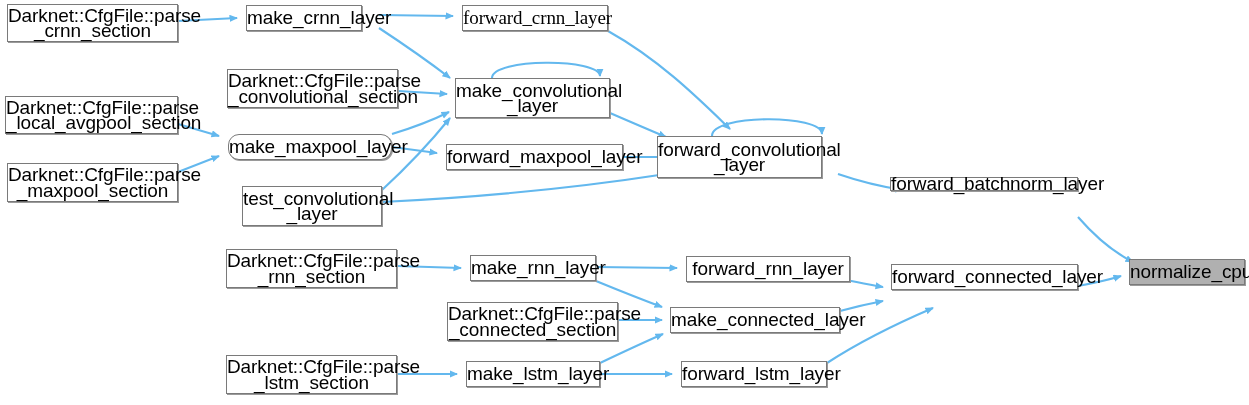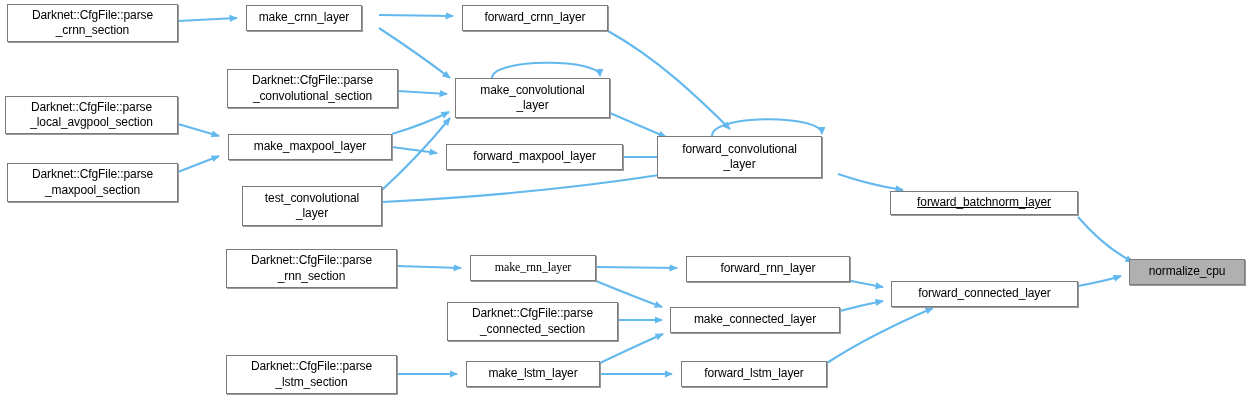--- a/index.html
+++ b/index.html
@@ -25,21 +25,21 @@
   .node {
     position: absolute;
     box-sizing: border-box;
     background: #ffffff;
     border: 1px solid #7a7a7a;
     display: flex;
     align-items: center;
     justify-content: center;
     text-align: center;
     color: #000000;
-    font-size: 12px;
+    font-size: 19px;
     line-height: 15.5px;
     letter-spacing: -0.1px;
     white-space: pre-line;
     box-shadow: 1px 1px 0 0 #9a9a9a;
     z-index: 2;
   }
   .node.highlight {
     background: #b0b0b0;
   }
   .node-label {
@@ -120,36 +120,36 @@
 
   <div class="node" style="left:7px;top:4px;width:171px;height:38px;"><span class="node-label">Darknet::CfgFile::parse
 _crnn_section</span></div>
   <div class="node" style="left:227px;top:69px;width:171px;height:39px;"><span class="node-label">Darknet::CfgFile::parse
 _convolutional_section</span></div>
   <div class="node" style="left:5px;top:96px;width:173px;height:38px;"><span class="node-label">Darknet::CfgFile::parse
 _local_avgpool_section</span></div>
   <div class="node" style="left:7px;top:163px;width:171px;height:39px;"><span class="node-label">Darknet::CfgFile::parse
 _maxpool_section</span></div>
   <div class="node" style="left:246px;top:5px;width:116px;height:26px;"><span class="node-label">make_crnn_layer</span></div>
-  <div class="node" style="left:228px;top:134px;width:164px;height:26px;"><span class="node-label">make_maxpool_layer</span></div>
+  <div class="node" style="left:228px;top:134px;width:164px;height:26px;border-radius:11px;"><span class="node-label">make_maxpool_layer</span></div>
   <div class="node" style="left:242px;top:186px;width:140px;height:40px;"><span class="node-label">test_convolutional
 _layer</span></div>
-  <div class="node" style="left:462px;top:5px;width:146px;height:26px;"><span class="node-label">forward_crnn_layer</span></div>
+  <div class="node" style="left:462px;top:5px;width:146px;height:26px;font-family:Liberation Serif, serif;"><span class="node-label">forward_crnn_layer</span></div>
   <div class="node" style="left:455px;top:78px;width:155px;height:40px;justify-content:flex-end;"><span class="node-label">make_convolutional
 _layer</span></div>
   <div class="node" style="left:446px;top:144px;width:177px;height:26px;"><span class="node-label">forward_maxpool_layer</span></div>
   <div class="node" style="left:657px;top:136px;width:165px;height:42px;"><span class="node-label">forward_convolutional
 _layer</span></div>
-  <div class="node" style="left:890px;top:191px;width:188px;height:24px;text-decoration:underline;"><span class="node-label">forward_batchnorm_layer</span></div>
+  <div class="node" style="left:890px;top:177px;width:188px;height:14px;"><span class="node-label">forward_batchnorm_layer</span></div>
   <div class="node" style="left:226px;top:249px;width:171px;height:39px;"><span class="node-label">Darknet::CfgFile::parse
 _rnn_section</span></div>
   <div class="node" style="left:447px;top:302px;width:171px;height:39px;"><span class="node-label">Darknet::CfgFile::parse
 _connected_section</span></div>
   <div class="node" style="left:226px;top:355px;width:171px;height:39px;"><span class="node-label">Darknet::CfgFile::parse
 _lstm_section</span></div>
-  <div class="node" style="left:470px;top:255px;width:126px;height:26px;font-family:Liberation Serif, serif;"><span class="node-label">make_rnn_layer</span></div>
+  <div class="node" style="left:470px;top:255px;width:126px;height:26px;"><span class="node-label">make_rnn_layer</span></div>
   <div class="node" style="left:466px;top:361px;width:134px;height:26px;"><span class="node-label">make_lstm_layer</span></div>
   <div class="node" style="left:686px;top:256px;width:164px;height:26px;"><span class="node-label">forward_rnn_layer</span></div>
   <div class="node" style="left:670px;top:307px;width:170px;height:26px;"><span class="node-label">make_connected_layer</span></div>
   <div class="node" style="left:681px;top:361px;width:146px;height:26px;"><span class="node-label">forward_lstm_layer</span></div>
-  <div class="node" style="left:891px;top:281px;width:187px;height:26px;"><span class="node-label">forward_connected_layer</span></div>
+  <div class="node" style="left:891px;top:264px;width:187px;height:26px;"><span class="node-label">forward_connected_layer</span></div>
   <div class="node highlight" style="left:1129px;top:259px;width:116px;height:26px;"><span class="node-label">normalize_cpu</span></div>
 </div>
 
 </body></html>

